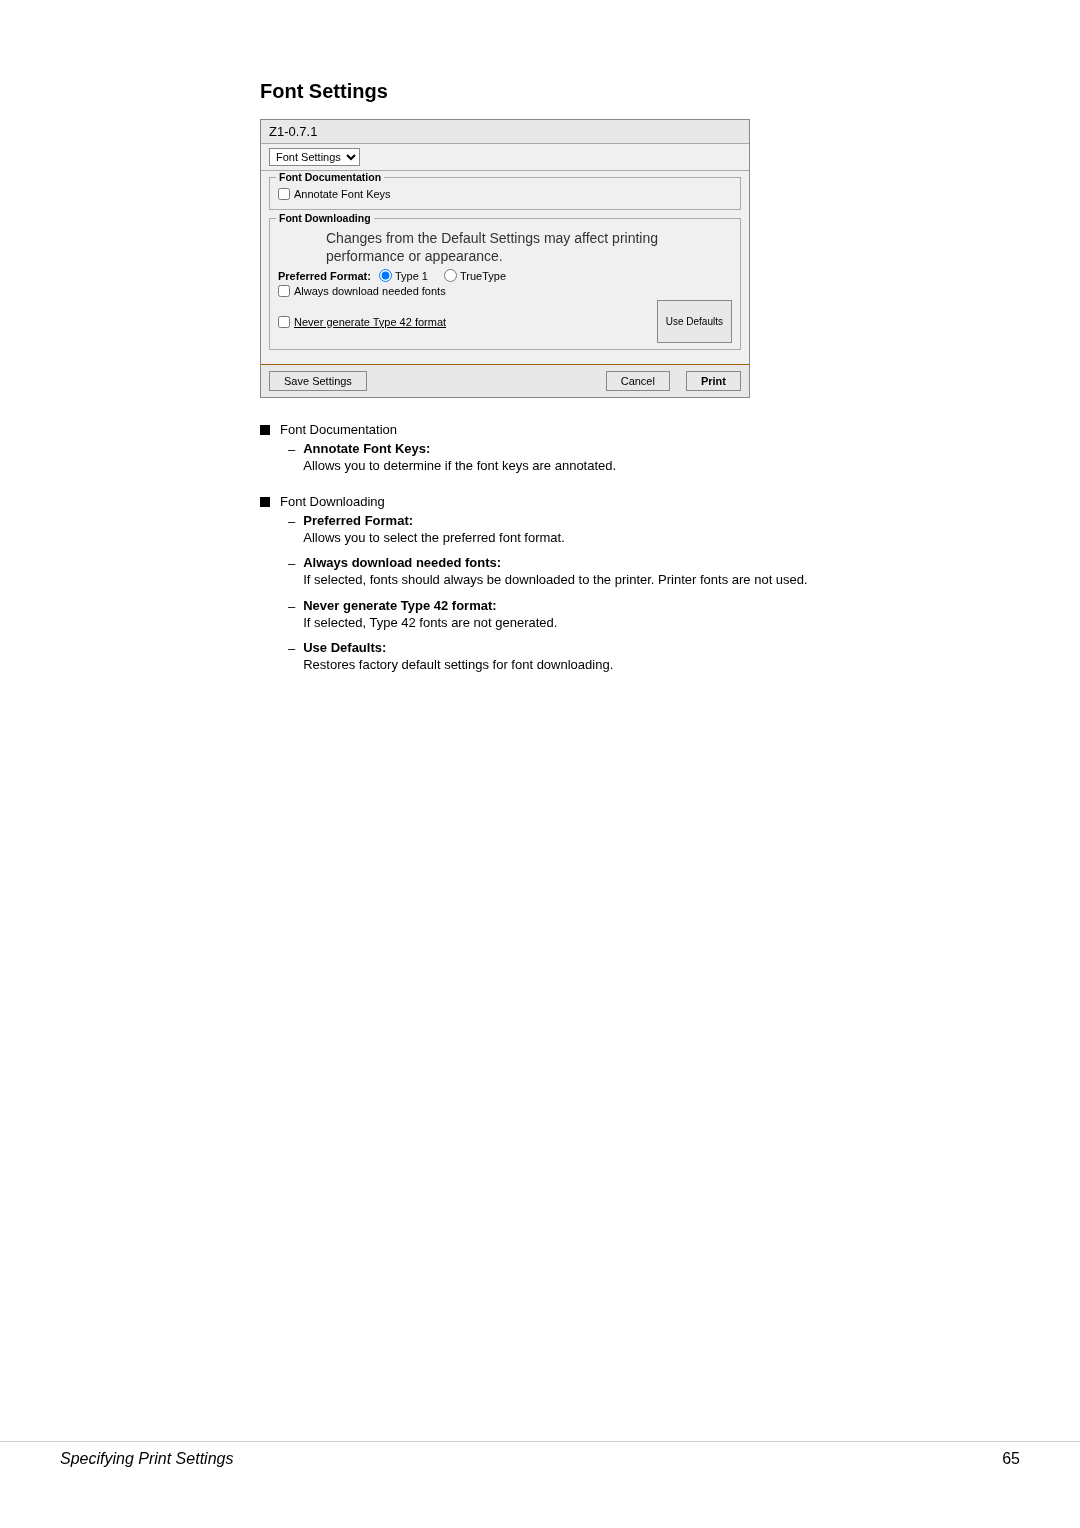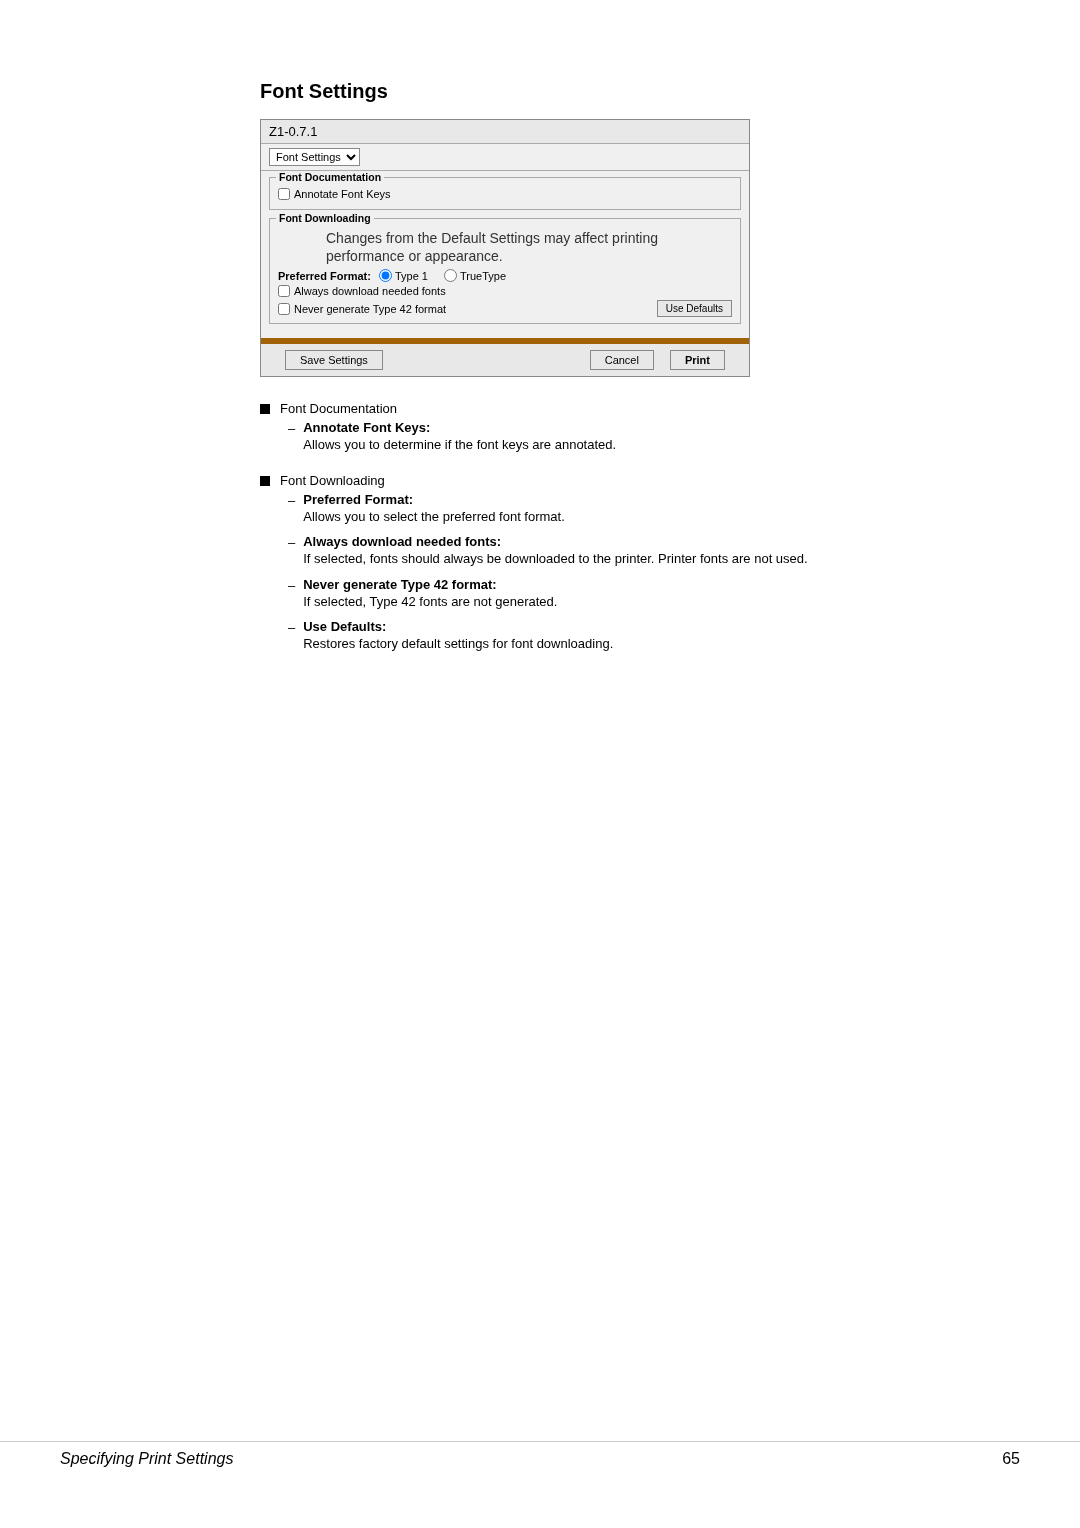--- a/index.html
+++ b/index.html
@@ -144,32 +144,32 @@
     }
 
     .never-row {
       display: flex;
       align-items: center;
       justify-content: space-between;
     }
 
     .use-defaults-btn {
       font-size: 10px;
-      padding: 2px 8px;
+      padding: 15px 8px;
       background: #e8e8e8;
       border: 1px solid #888;
       cursor: pointer;
     }
 
     .dialog-footer {
       display: flex;
       justify-content: space-between;
       align-items: center;
-      padding: 6px 24px;
-      border-top: 6px solid #a16207;
+      padding: 6px 8px;
+      border-top: 1px solid #a16207;
       background: #e8e8e8;
     }
 
     .footer-left {
       display: flex;
       gap: 4px;
     }
 
     .footer-right {
       display: flex;
@@ -323,21 +323,21 @@
               </div>
             </div>
           </div>
 
           <div class="checkbox-row">
             <input type="checkbox" style="">
             <label>Always download needed fonts</label>
           </div>
 
           <div class="never-row">
-            <div class="checkbox-row" style="margin:0;">
+            <div class="checkbox-row" style="margin:0;text-decoration:underline;">
               <input type="checkbox" style="">
               <label>Never generate Type 42 format</label>
             </div>
             <button class="use-defaults-btn">Use Defaults</button>
           </div>
         </div>
       </div>
 
     </div>
 

